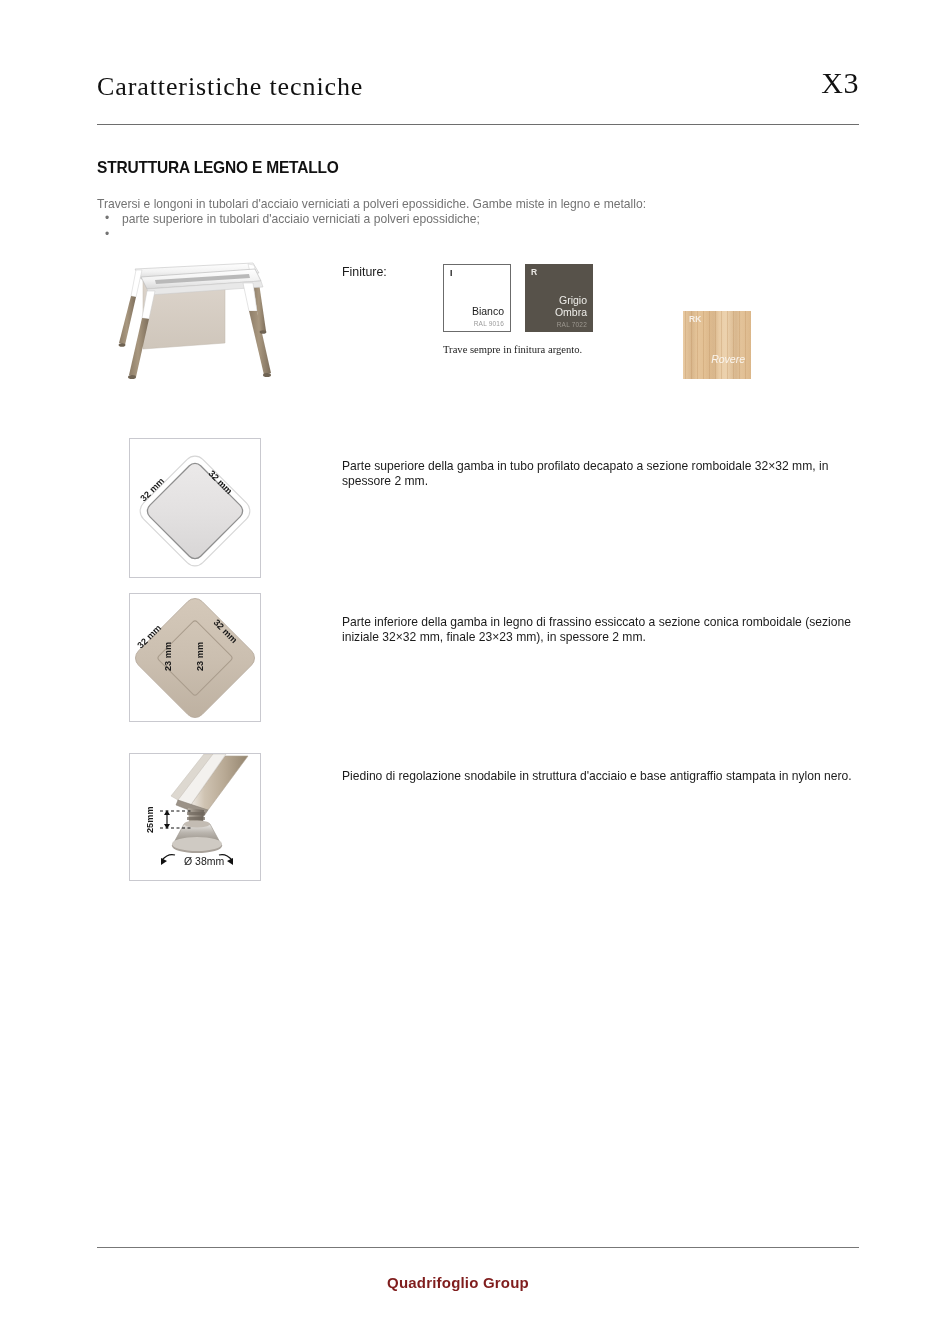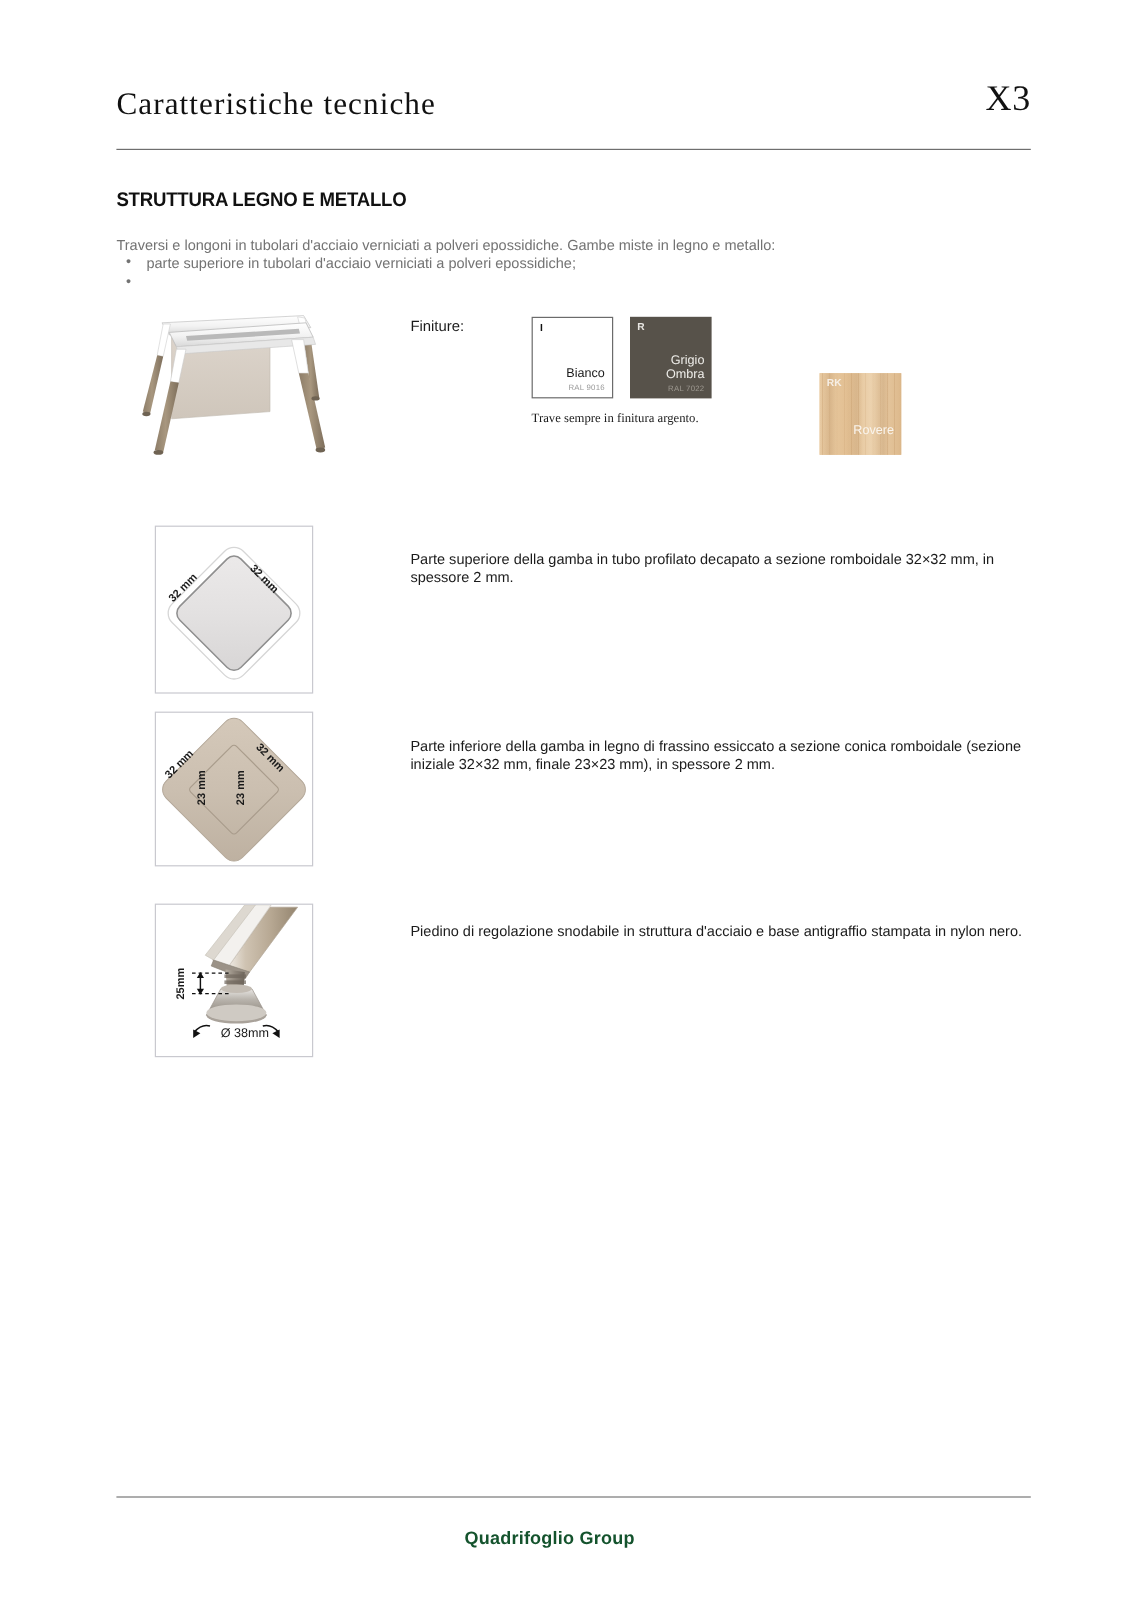--- a/index.html
+++ b/index.html
@@ -178,21 +178,21 @@
         rgba(198,154,105,0.00) 6px),
       repeating-linear-gradient(90deg,
         rgba(168,124,78,0.00) 0px,
         rgba(168,124,78,0.22) 9px,
         rgba(168,124,78,0.00) 14px,
         rgba(168,124,78,0.00) 22px),
       linear-gradient(90deg, #e9cba3 0%, #e2bf92 35%, #ecd2ae 62%, #ddb98c 100%);
     margin-top: 48px;
   }
   #swatch-rovere .code { color: #f6efe6; }
-  #swatch-rovere .sw-name { color: #faf5ee; }
+  #swatch-rovere .sw-name { color: #faf5ee; font-style: italic; }
 
   .finiture-note {
     position: absolute;
     left: 443px;
     top: 344px;
     font-size: 10.6px;
     color: #1b1b1b;
     font-family: Liberation Serif, serif;
   }
 
@@ -241,21 +241,21 @@
   }
   .footer-brand {
     position: absolute;
     left: 0;
     top: 1274px;
     width: 916px;
     text-align: center;
     font-size: 15px;
     font-weight: bold;
     letter-spacing: 0.2px;
-    color: #14532d;
+    color: #7f1d1d;
   }
 </style>
 </head>
 <body>
 
 <div class="page">
 
   <div class="header">
     <div class="header-title">Caratteristiche tecniche</div>
     <div class="header-code">X3</div>

